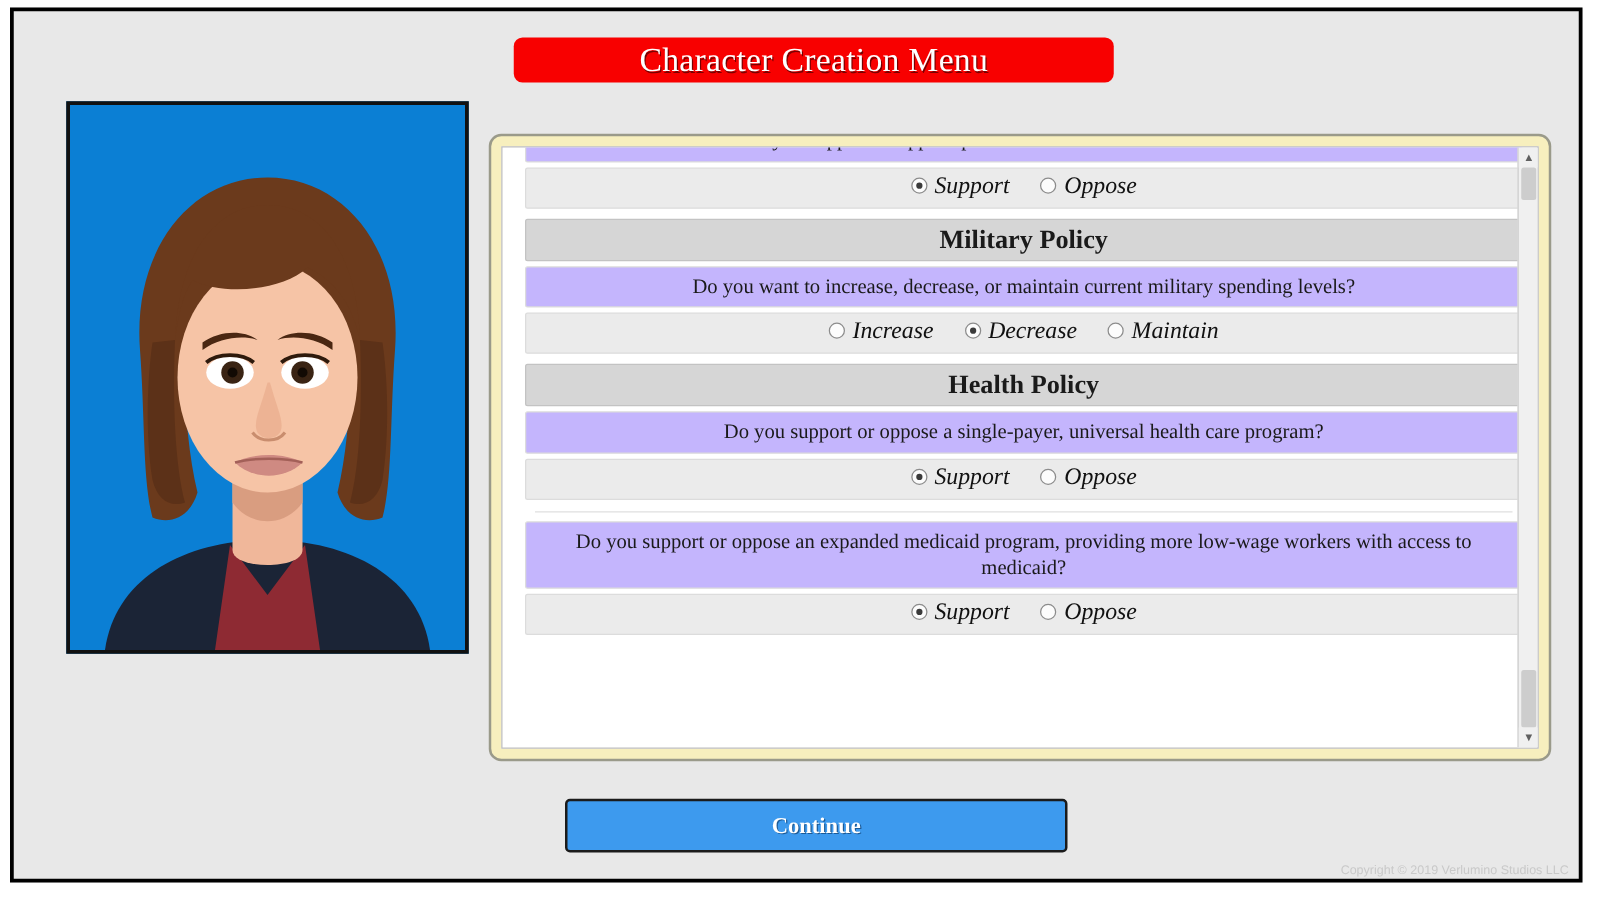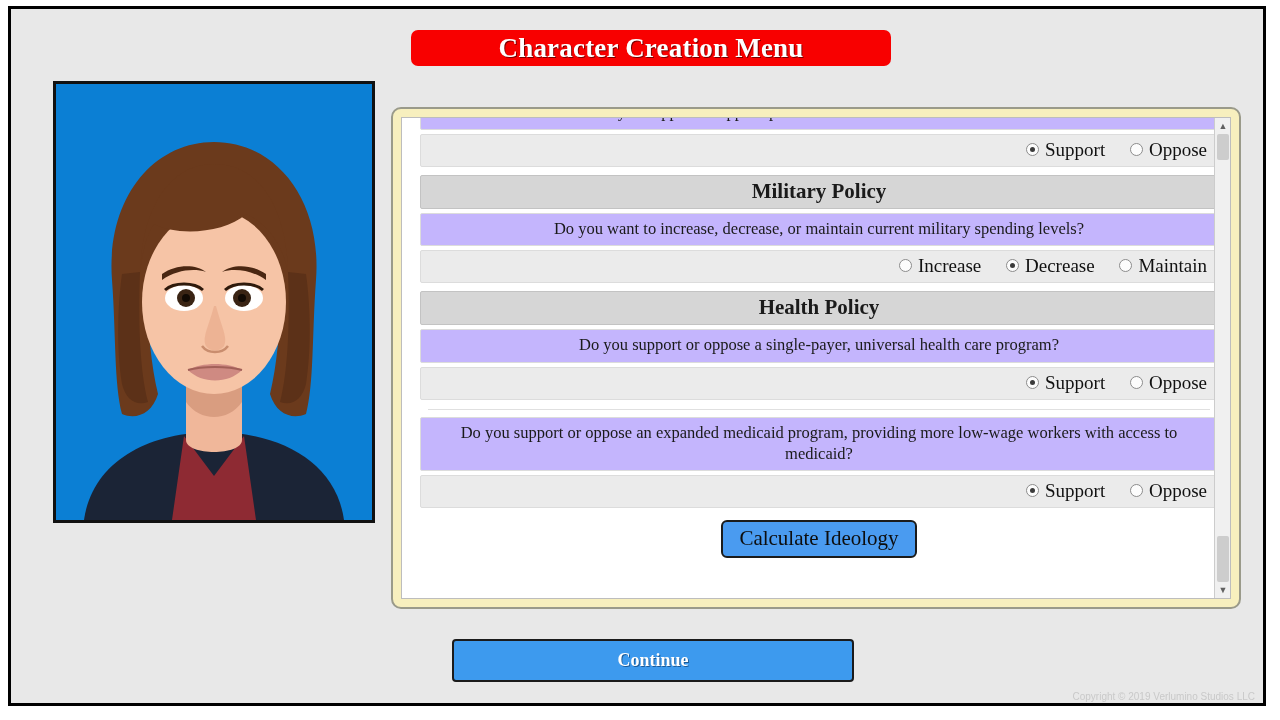--- a/index.html
+++ b/index.html
@@ -37,21 +37,21 @@
     top: 21px;
     width: 480px;
     height: 36px;
     background: #f80000;
     border-radius: 7px;
     display: flex;
     align-items: center;
     justify-content: center;
     color: #ffffff;
     font-size: 27px;
-    font-weight: bold;
+    font-weight: normal;
     letter-spacing: 0.2px;
     text-shadow: 1px 1px 0 #7a0000;
   }
 
   
   .portrait {
     position: absolute;
     left: 42px;
     top: 72px;
     width: 322px;
@@ -177,26 +177,27 @@
     text-align: center;
     font-size: 16.5px;
     color: #1a1a1a;
     padding: 5px 14px 6px 14px;
     border-radius: 2px;
     line-height: 1.25;
   }
   .answers {
     background: #ebebeb;
     border: 1px solid #dcdcdc;
-    text-align: right;
+    text-align: center;
     padding: 4px 0 5px 0;
     margin-top: 4px;
     border-radius: 2px;
     font-size: 19px;
     color: #111111;
+    font-style: italic;
   }
   .opt {
     display: inline-flex;
     align-items: center;
     gap: 6px;
     margin: 0 10px;
     cursor: pointer;
   }
   .radio {
     display: inline-block;
@@ -379,23 +380,20 @@
             <span class="opt">
               <span class="radio checked"></span>
               <span class="opt-label">Support</span>
             </span>
             <span class="opt">
               <span class="radio"></span>
               <span class="opt-label">Oppose</span>
             </span>
           </div>
 
-          <div class="calc-wrap">
-            <span class="calc-btn">Calculate Ideology</span>
-          </div>
 
         </div>
 
         <div class="scrollbar">
           <div class="sb-btn up">▲</div>
           <div class="sb-thumb"></div>
           <div class="sb-thumb lower"></div>
           <div class="sb-btn down">▼</div>
         </div>
       </div>

